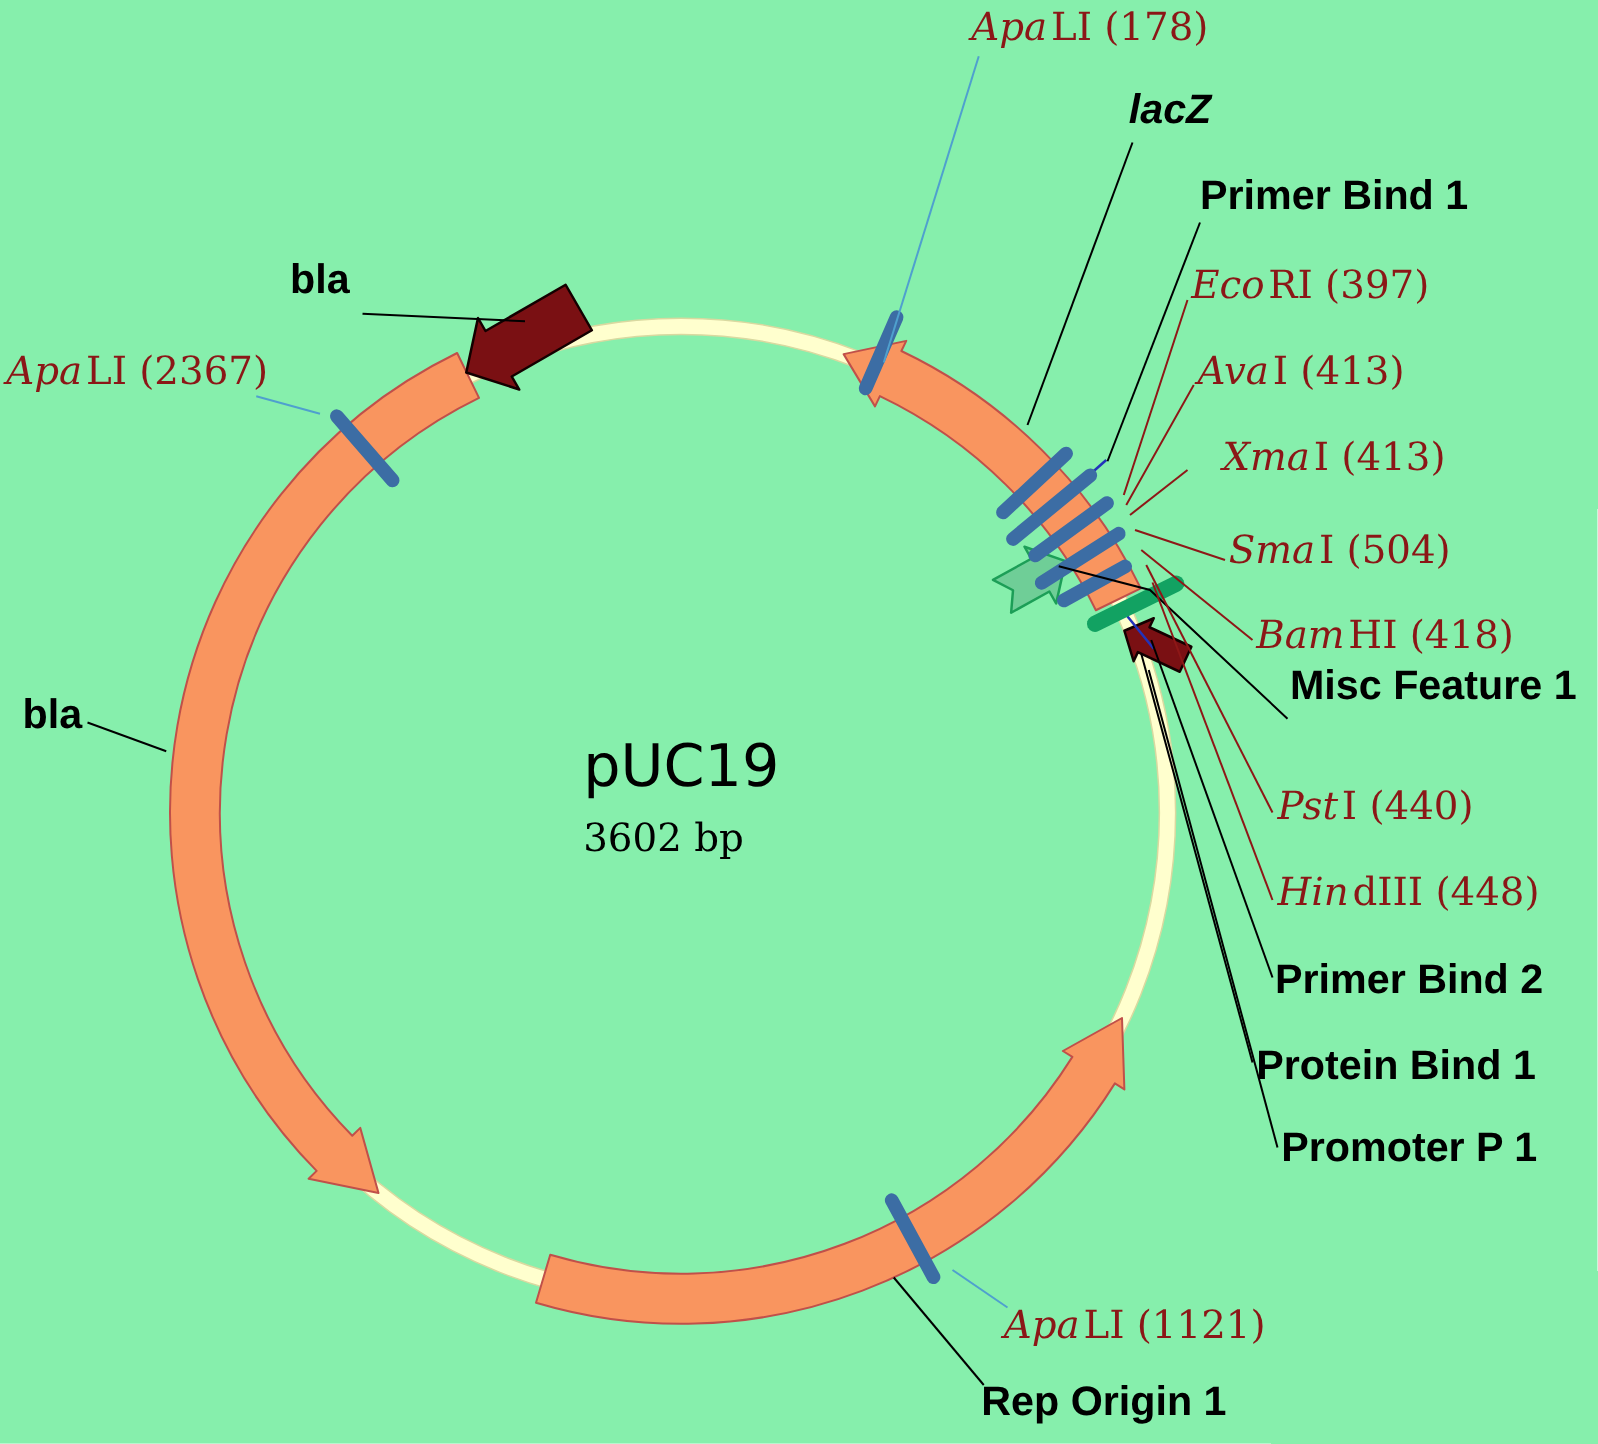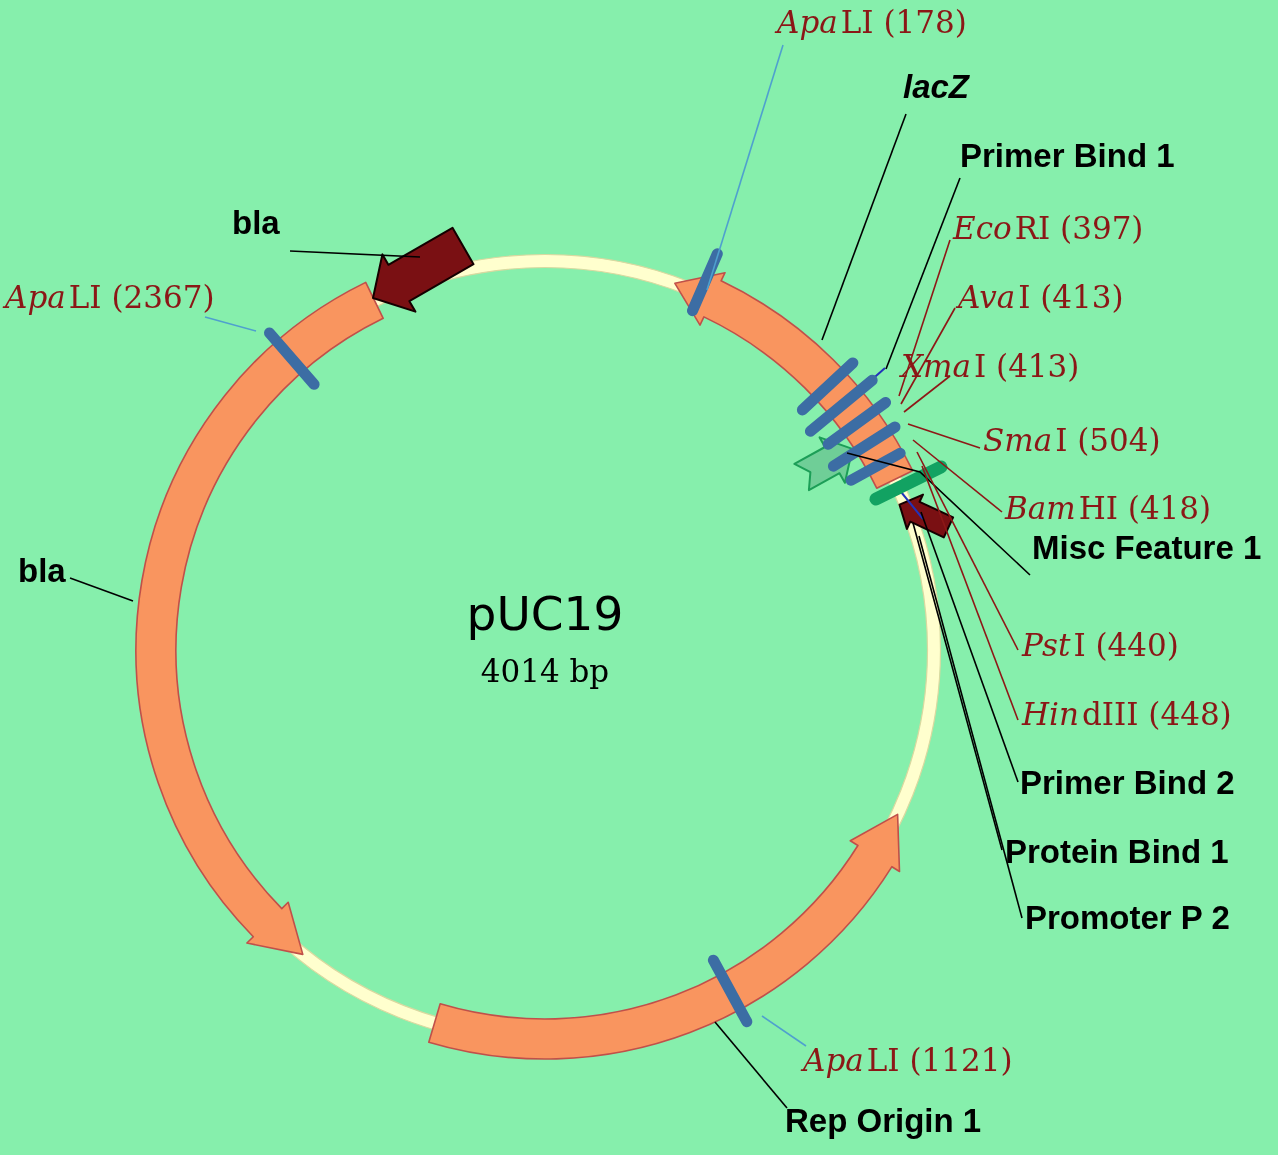--- a/index.html
+++ b/index.html
@@ -4,21 +4,21 @@
 <style>
   html,body{margin:0;padding:0;background:#ffffff;}
   #stage{position:relative;width:1278px;height:1155px;background:#86efac;overflow:hidden;
          font-family:"Liberation Sans",sans-serif;}
   #map-svg{position:absolute;left:0;top:0;}
   #labels-layer{position:absolute;left:0;top:0;width:100%;height:100%;pointer-events:none;}
   .lbl{position:absolute;white-space:nowrap;line-height:1.05;}
   .gene{font-family:"Liberation Sans",sans-serif;font-weight:bold;font-size:33px;color:#000000;}
   .enzyme{font-family:"DejaVu Serif",serif;font-size:31px;color:#8B1717;}
   .enzyme i{font-style:italic;margin-right:3px;}
-  .center-title{position:absolute;text-align:center;transform:translateX(-50%);}
+  .center-title{position:absolute;text-align:left;transform:translateX(-50%);}
   #plasmid-name{font-family:"DejaVu Sans",sans-serif;font-size:47px;color:#000;}
   #plasmid-size{font-family:"DejaVu Serif",serif;font-size:31px;color:#000;margin-top:12px;}
 </style>
 </head>
 <body>
 
 <div id="stage">
   <svg id="map-svg" width="1278" height="1155" viewBox="0 0 1278 1155">
       <circle cx="545" cy="650" r="389" fill="none" stroke="#FFFFCE" stroke-width="13"></circle>
       <circle cx="545" cy="650" r="395.5" fill="none" stroke="#D9D9A0" stroke-width="1.2"></circle>
@@ -59,32 +59,32 @@
       <polyline points="70,578 133,601" fill="none" stroke="#000000" stroke-width="1.6"></polyline>
       <polyline points="806,1046 762,1016" fill="none" stroke="#4FA0CE" stroke-width="1.6"></polyline>
       <polyline points="787,1108 715,1022" fill="none" stroke="#000000" stroke-width="1.6"></polyline>
     </svg>
   <div id="labels-layer">
       <div class="lbl enzyme" style="left: 777px; top: 6px;"><i>Apa</i><span>LI (178)</span></div>
       <div class="lbl gene" style="left: 903px; top: 70px; font-style: italic;">lacZ</div>
       <div class="lbl gene" style="left: 960px; top: 139px; text-align: right;">Primer Bind 1</div>
       <div class="lbl enzyme" style="left: 953px; top: 212px;"><i>Eco</i><span>RI (397)</span></div>
       <div class="lbl enzyme" style="left: 958px; top: 281px;"><i>Ava</i><span>I (413)</span></div>
-      <div class="lbl enzyme" style="left: 901px; top: 350px; text-align: center;"><i>Xma</i><span>I (413)</span></div>
+      <div class="lbl enzyme" style="left: 978px; top: 350px; text-align: center;"><i>Xma</i><span>I (413)</span></div>
       <div class="lbl enzyme" style="left: 983px; top: 424px;"><i>Sma</i><span>I (504)</span></div>
       <div class="lbl enzyme" style="left: 1005px; top: 492px;"><i>Bam</i><span>HI (418)</span></div>
       <div class="lbl gene" style="left: 1032px; top: 531px; text-align: center;">Misc Feature 1</div>
       <div class="lbl enzyme" style="left: 1022px; top: 629px;"><i>Pst</i><span>I (440)</span></div>
       <div class="lbl enzyme" style="left: 1022px; top: 698px;"><i>Hin</i><span>dIII (448)</span></div>
       <div class="lbl gene" style="left: 1020px; top: 766px;">Primer Bind 2</div>
       <div class="lbl gene" style="left: 1005px; top: 835px;">Protein Bind 1</div>
-      <div class="lbl gene" style="left: 1025px; top: 901px;">Promoter P 2</div>
+      <div class="lbl gene" style="left: 1025px; top: 901px;">Promoter P 1</div>
       <div class="lbl gene" style="left: 232px; top: 206px;">bla</div>
       <div class="lbl enzyme" style="left: 5px; top: 281px;"><i>Apa</i><span>LI (2367)</span></div>
       <div class="lbl gene" style="left: 18px; top: 554px;">bla</div>
       <div class="lbl enzyme" style="left: 803px; top: 1044px;"><i>Apa</i><span>LI (1121)</span></div>
       <div class="lbl gene" style="left: 785px; top: 1104px;">Rep Origin 1</div>
     </div>
   <div class="center-title" id="center-title" style="left: 545px; top: 586px;">
     <div id="plasmid-name">pUC19</div>
-    <div id="plasmid-size">4014 bp</div>
+    <div id="plasmid-size">3602 bp</div>
   </div>
 </div>
 
 </body></html>

